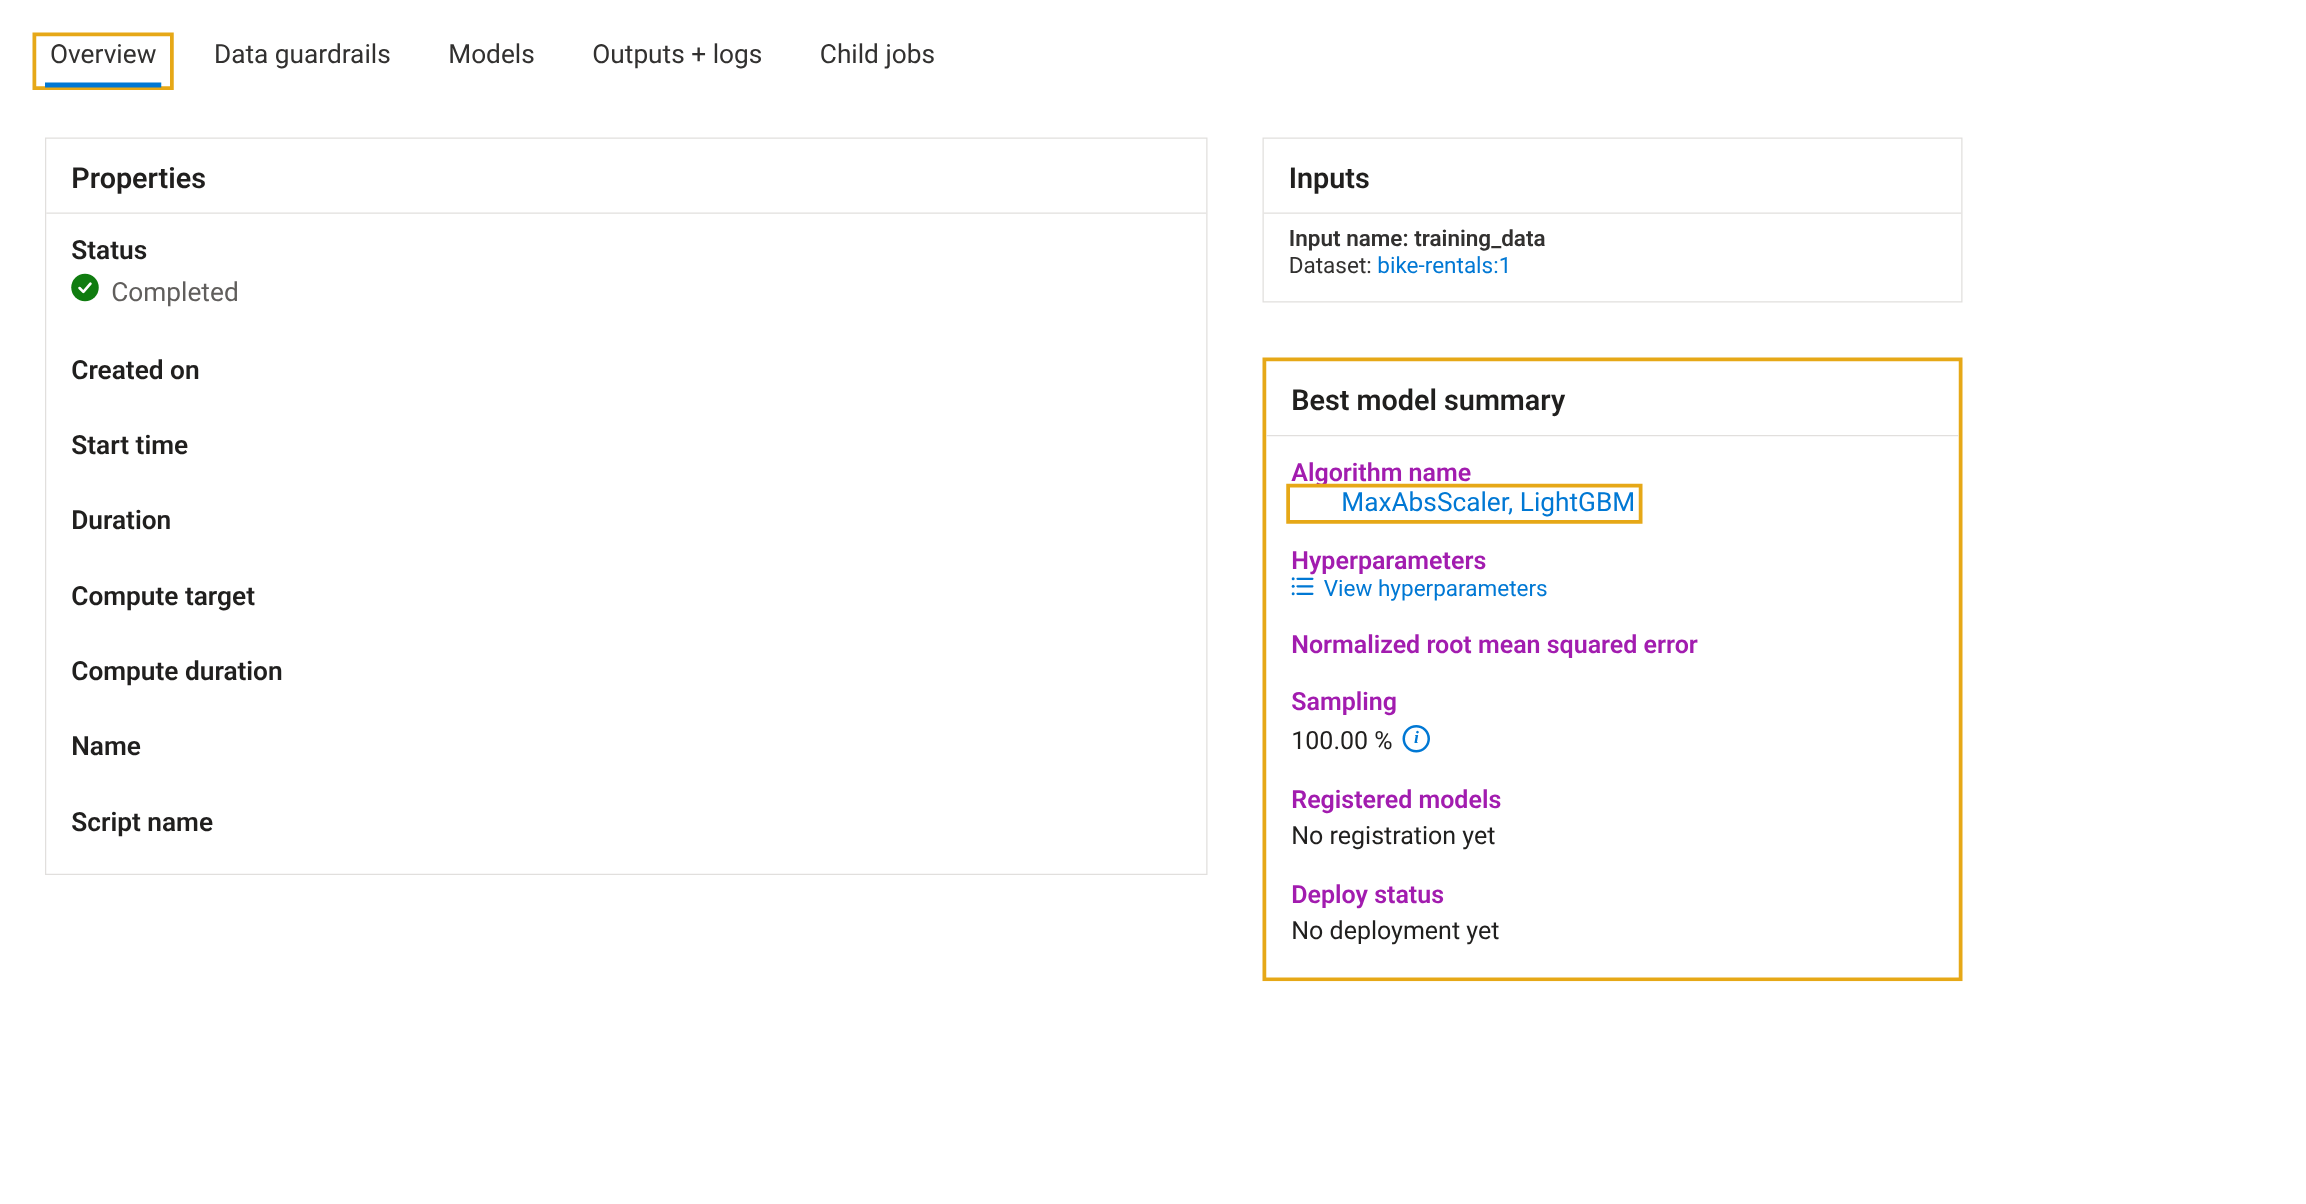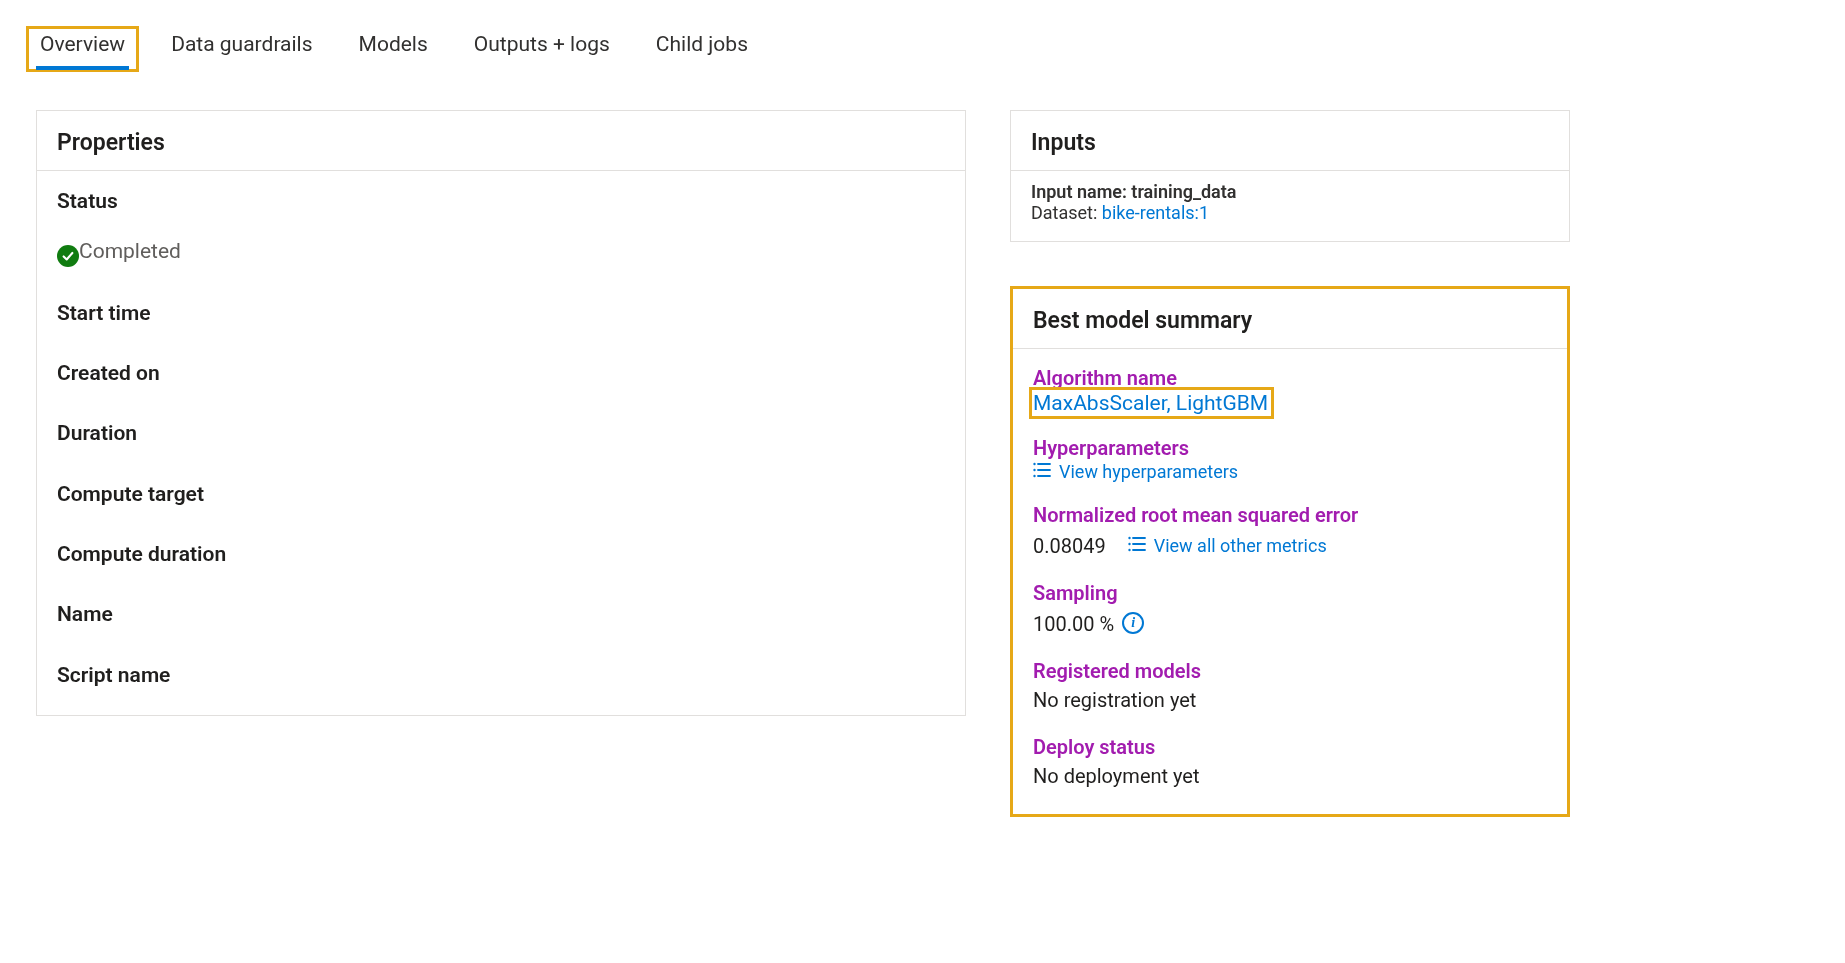--- a/index.html
+++ b/index.html
@@ -51,21 +51,21 @@
     .panel-header {
       padding: 18px 20px 14px 20px;
       border-bottom: 1px solid #e1dfdd;
     }
     .panel-title { font-size: 23px; font-weight: 600; color: #201f1e; }
     .panel-body { padding: 16px 20px 24px 20px; }
     .prop-group { margin-bottom: 32px; }
     .prop-label { font-size: 21px; font-weight: 600; color: #201f1e; line-height: 1.35; }
     .prop-value { font-size: 21px; color: #605e5c; line-height: 1.4; margin-top: 2px; }
     .link { color: #0078d4; cursor: pointer; }
-    .status-row { display: flex; align-items: flex-end; margin-top: 20px; }
+    .status-row { display: flex; align-items: flex-start; gap: 10px; margin-top: 4px; }
     .check-icon {
       width: 22px; height: 22px;
       border-radius: 50%;
       background: #107c10;
       display: inline-flex; align-items: center; justify-content: center;
     }
     .check-icon svg { width: 14px; height: 14px; }
     .inputs-panel .panel-body { padding-top: 10px; padding-bottom: 18px; }
     .right-section { margin-bottom: 20px; }
     .right-label { font-size: 20px; font-weight: 600; color: #a21caf; line-height: 1.3; }
@@ -74,21 +74,21 @@
     .info-icon {
       width: 22px; height: 22px; border: 2px solid #0078d4; border-radius: 50%;
       display: inline-flex; align-items: center; justify-content: center;
       color: #0078d4; font-style: italic; font-weight: 600; font-size: 14px;
       font-family: Georgia, serif;
       cursor: pointer;
     }
     .highlight-panel {
       border: 3px solid #e6a817;
     }
-    .algorithm-highlight-wrap { position: relative; display: inline-block; }
+    .algorithm-highlight-wrap { position: relative; display: inline-block; padding-left: 40px; }
     .algorithm-highlight-wrap::after {
       content: "";
       position: absolute;
       top: -4px; bottom: -4px; left: -4px; right: -6px;
       border: 3px solid #e6a817;
       pointer-events: none;
     }
     .inline-link { display: inline-flex; align-items: center; gap: 8px; color: #0078d4; cursor: pointer; }
     .list-icon svg { width: 18px; height: 16px; }
     .nrmse-row { display: flex; align-items: center; gap: 22px; margin-top: 2px; }
@@ -119,25 +119,25 @@
           <div class="status-row">
             <span class="check-icon">
               <svg viewBox="0 0 16 16" fill="none">
                   <path d="M3 8.5 L6.5 12 L13 4.5" stroke="#ffffff" stroke-width="2.4" stroke-linecap="round" stroke-linejoin="round"></path>
                 </svg>
             </span>
             <span class="prop-value">Completed</span>
           </div>
         </div>
         <div class="prop-group">
+          <div class="prop-label">Created on</div>
+          <div class="prop-value"></div>
+        </div>
+        <div class="prop-group">
           <div class="prop-label">Start time</div>
-          <div class="prop-value"></div>
-        </div>
-        <div class="prop-group">
-          <div class="prop-label">Created on</div>
           <div class="prop-value"></div>
         </div>
         <div class="prop-group">
           <div class="prop-label">Duration</div>
           <div class="prop-value"></div>
         </div>
         <div class="prop-group">
           <div class="prop-label">Compute target</div>
           <div class="prop-value"></div>
         </div>
@@ -200,38 +200,20 @@
                     <circle cx="1.5" cy="14" r="1.2" fill="#0078d4" stroke="none"></circle>
                   </g>
                 </svg>
             </span>
             <span>View hyperparameters</span>
           </span>
         </div>
 
         <div class="right-section">
           <div class="right-label">Normalized root mean squared error</div>
-          <div class="nrmse-row">
-            <span class="right-value black">0.08049</span>
-            <span class="inline-link">
-              <span class="list-icon">
-                <svg viewBox="0 0 18 16">
-                    <g stroke="#0078d4" stroke-width="1.8" stroke-linecap="round">
-                      <line x1="5" y1="2" x2="17" y2="2"></line>
-                      <line x1="5" y1="8" x2="17" y2="8"></line>
-                      <line x1="5" y1="14" x2="17" y2="14"></line>
-                      <circle cx="1.5" cy="2" r="1.2" fill="#0078d4" stroke="none"></circle>
-                      <circle cx="1.5" cy="8" r="1.2" fill="#0078d4" stroke="none"></circle>
-                      <circle cx="1.5" cy="14" r="1.2" fill="#0078d4" stroke="none"></circle>
-                    </g>
-                  </svg>
-              </span>
-              <span>View all other metrics</span>
-            </span>
-          </div>
         </div>
 
         <div class="right-section">
           <div class="right-label">Sampling</div>
           <div class="sampling-row">
             <span class="right-value black">100.00 %</span>
             <span class="info-icon">i</span>
           </div>
         </div>
 

